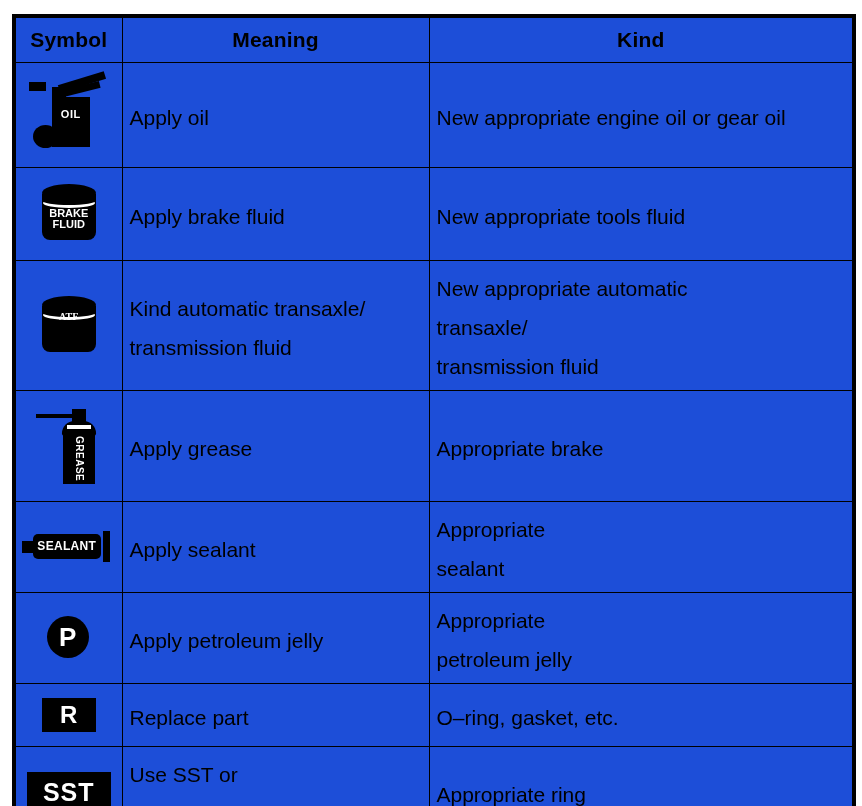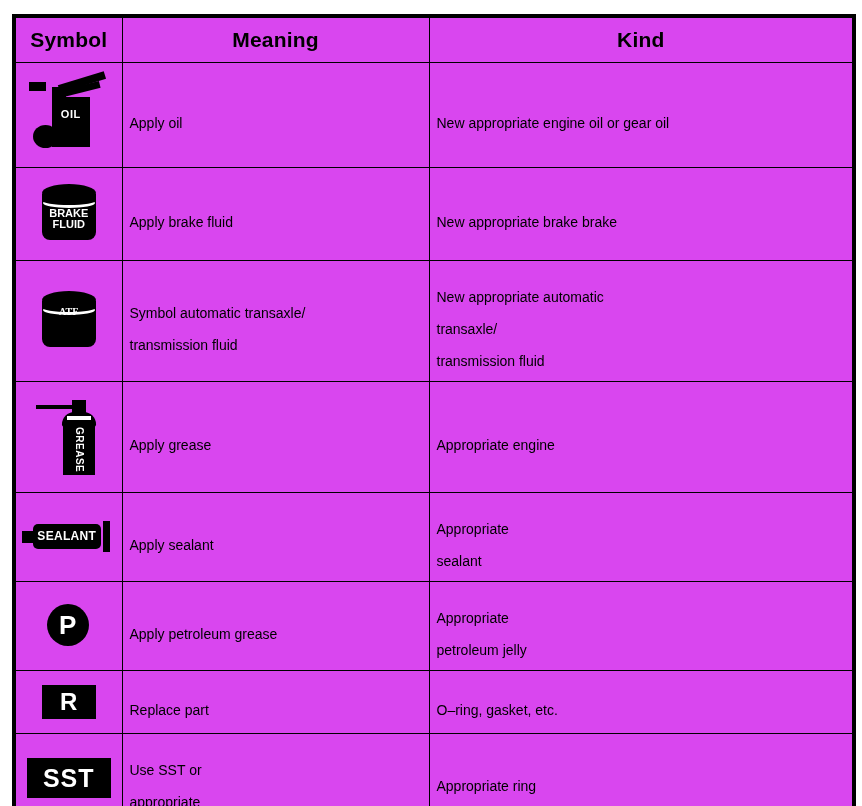--- a/index.html
+++ b/index.html
@@ -30,21 +30,21 @@
     width: 840px;
     border-collapse: collapse;
     border: 4px solid #000000;
     background: #ffffff;
     table-layout: fixed;
   }
   .legend-table td, .legend-table th {
     border: 1px solid #000000;
     padding: 0;
     vertical-align: middle;
-    background: #d946ef;
+    background: #1d4ed8;
   }
 
   
   col.c-symbol  { width: 108px; }
   col.c-meaning { width: 307px; }
   col.c-kind    { width: 425px; }
 
   
   thead th {
     height: 44px;
@@ -53,23 +53,23 @@
     font-size: 21px;
     letter-spacing: 0.2px;
   }
 
   
   td.symbol-cell {
     text-align: center;
     padding: 14px 0;
   }
   td.text-cell {
-    font-size: 14px;
+    font-size: 21px;
     line-height: 1.0;
-    padding: 20px 8px 4px 7px;
+    padding: 8px 8px 4px 7px;
   }
   td.text-cell .line {
     display: block;
     padding: 9px 0;
     white-space: nowrap;
   }
   td.text-cell.tight .line {
     padding: 3px 0;
   }
 
@@ -274,36 +274,36 @@
             <span class="lbl">
               <span>BRAKE</span><br>
               <span>FLUID</span>
             </span>
           </span>
         </td>
         <td class="text-cell">
           <span class="line">Apply brake fluid</span>
         </td>
         <td class="text-cell">
-          <span class="line">New appropriate brake brake</span>
+          <span class="line">New appropriate tools fluid</span>
         </td>
       </tr>
 
       <tr>
         <td class="symbol-cell">
           <span class="icon-wrap ico-can atf">
             <span class="side"></span>
             <span class="rim"></span>
             <span class="rimfill"></span>
             <span class="top"></span>
             <span class="lbl">ATF</span>
           </span>
         </td>
         <td class="text-cell">
-          <span class="line">Symbol automatic transaxle/</span>
+          <span class="line">Kind automatic transaxle/</span>
           <span class="line">transmission fluid</span>
         </td>
         <td class="text-cell">
           <span class="line">New appropriate automatic</span>
           <span class="line">transaxle/</span>
           <span class="line">transmission fluid</span>
         </td>
       </tr>
 
       <tr>
@@ -314,21 +314,21 @@
             <span class="shoulder"></span>
             <span class="gap"></span>
             <span class="body"></span>
             <span class="lbl">GREASE</span>
           </span>
         </td>
         <td class="text-cell">
           <span class="line">Apply grease</span>
         </td>
         <td class="text-cell">
-          <span class="line">Appropriate engine</span>
+          <span class="line">Appropriate brake</span>
         </td>
       </tr>
 
       <tr>
         <td class="symbol-cell">
           <span class="icon-wrap ico-sealant">
             <span class="tip"></span>
             <span class="tube"></span>
             <span class="crimp"></span>
             <span class="lbl">SEALANT</span>
@@ -344,21 +344,21 @@
       </tr>
 
       <tr>
         <td class="symbol-cell">
           <span class="icon-wrap ico-pj">
             <span class="disc"></span>
             <span class="lbl">P</span>
           </span>
         </td>
         <td class="text-cell">
-          <span class="line">Apply petroleum grease</span>
+          <span class="line">Apply petroleum jelly</span>
         </td>
         <td class="text-cell">
           <span class="line">Appropriate</span>
           <span class="line">petroleum jelly</span>
         </td>
       </tr>
 
       <tr>
         <td class="symbol-cell">
           <span class="ico-box r">R</span>

